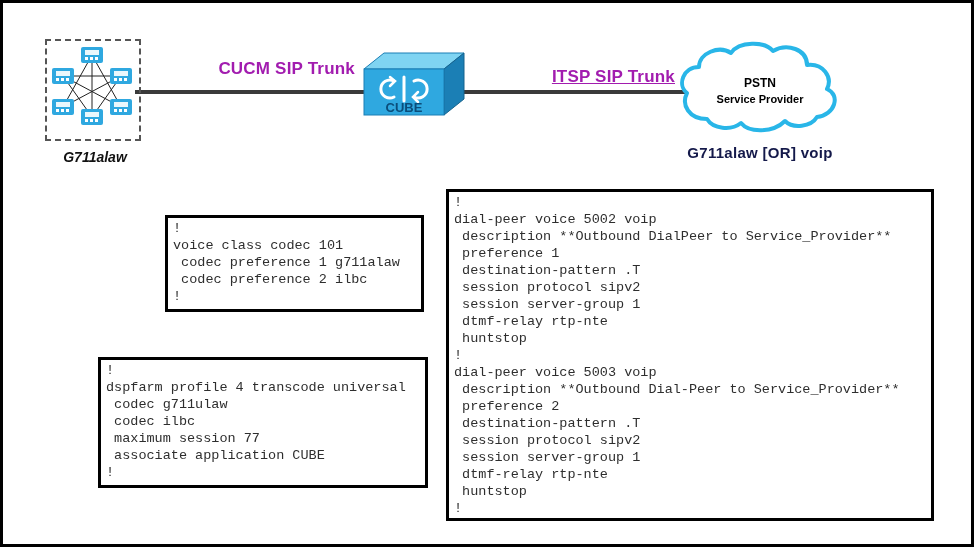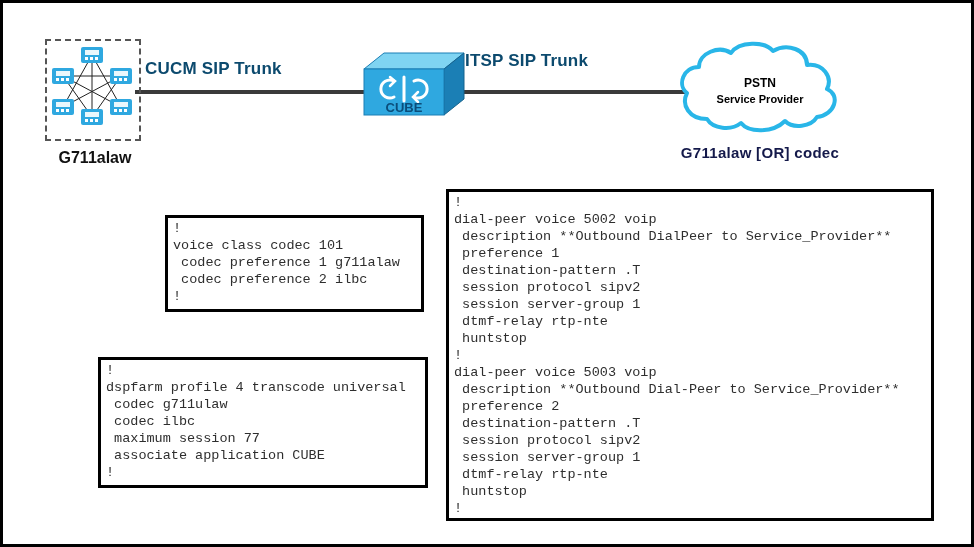--- a/index.html
+++ b/index.html
@@ -14,31 +14,32 @@
   }
   .abs{position:absolute;}
   .trunk-line{
     position:absolute;
     height:4px;
     background:#3a3a3a;
   }
   .trunk-label{
     position:absolute;
     width:210px;
-    text-align:left;
+    text-align:right;
     font-size:17px;
     font-weight:bold;
-    color:#0c4a6e;
+    color:#a21caf;
     letter-spacing:0.2px;
   }
   .endpoint-label{
     position:absolute;
-    font-size:16px;
+    font-size:14px;
     font-weight:bold;
     color:#111111;
+    font-style:italic;
   }
   .codec-label{
     position:absolute;
     font-size:15px;
     font-weight:bold;
     color:#14194a;
     letter-spacing:0.3px;
   }
   .code-box{
     position:absolute;
@@ -125,21 +126,21 @@
           <rect x="4" y="10" width="3" height="3" fill="#fff"></rect>
             <rect x="9" y="10" width="3" height="3" fill="#fff"></rect>
             <rect x="14" y="10" width="3" height="3" fill="#fff"></rect>
         </g>
       </g>
     </svg>
   </div>
   <div class="endpoint-label" style="left:42px;top:146px;width:100px;text-align:center;">G711alaw</div>
 
   <div class="trunk-label" style="left:142px;top:56px;">CUCM SIP Trunk</div>
-  <div class="trunk-label" style="left:462px;top:48px;">ITSP SIP Trunk</div>
+  <div class="trunk-label" style="left:462px;top:64px;text-decoration:underline;">ITSP SIP Trunk</div>
 
   <div class="abs" style="left:672px;top:38px;">
     <svg width="170" height="102" viewBox="0 0 170 102">
       <path d="M 32,78 C 14,78 6,64 12,52 C 2,44 8,26 24,26 C 24,12 44,4 56,12 C 64,0 90,0 98,10 C 112,2 132,8 132,24 C 148,22 158,36 152,48 C 166,54 160,74 142,76 C 136,86 118,88 110,80 C 98,92 74,92 66,82 C 56,90 38,88 32,78 Z" fill="#ffffff" stroke="#29B6E8" stroke-width="4" stroke-linejoin="round"></path>
       <text x="85" y="46" text-anchor="middle" font-family="Liberation Sans, sans-serif" font-size="12" font-weight="bold" fill="#000">PSTN</text>
       <text x="85" y="62" text-anchor="middle" font-family="Liberation Sans, sans-serif" font-size="11" font-weight="bold" fill="#000">Service Provider</text>
     </svg>
   </div>
 
   <div class="abs" style="left:353px;top:42px;">
@@ -150,21 +151,21 @@
       <g stroke="#ffffff" stroke-width="3" fill="none" stroke-linecap="round">
         <path d="M 38,36 A 9 9 0 1 0 38,52"></path>
         <polyline points="34,32 39,36 34,41" fill="none" stroke-width="2.5"></polyline>
         <line x1="48" y1="32" x2="48" y2="56"></line>
         <path d="M 58,52 A 9 9 0 1 0 58,36"></path>
         <polyline points="62,47 57,52 62,57" fill="none" stroke-width="2.5"></polyline>
       </g>
       <text x="48" y="67" text-anchor="middle" font-family="Liberation Sans, sans-serif" font-size="13" font-weight="bold" fill="#0b4d7a">CUBE</text>
     </svg>
   </div>
-  <div class="codec-label" style="left:642px;top:141px;width:230px;text-align:center;">G711alaw  [OR]  codec</div>
+  <div class="codec-label" style="left:642px;top:141px;width:230px;text-align:center;">G711alaw  [OR]  voip</div>
 
   <div class="code-box" style="left:162px;top:212px;width:259px;height:97px;">
     <pre>!
 voice class codec 101
  codec preference 1 g711alaw
  codec preference 2 ilbc
 !</pre>
   </div>
 
   <div class="code-box" style="left:95px;top:354px;width:330px;height:131px;">

